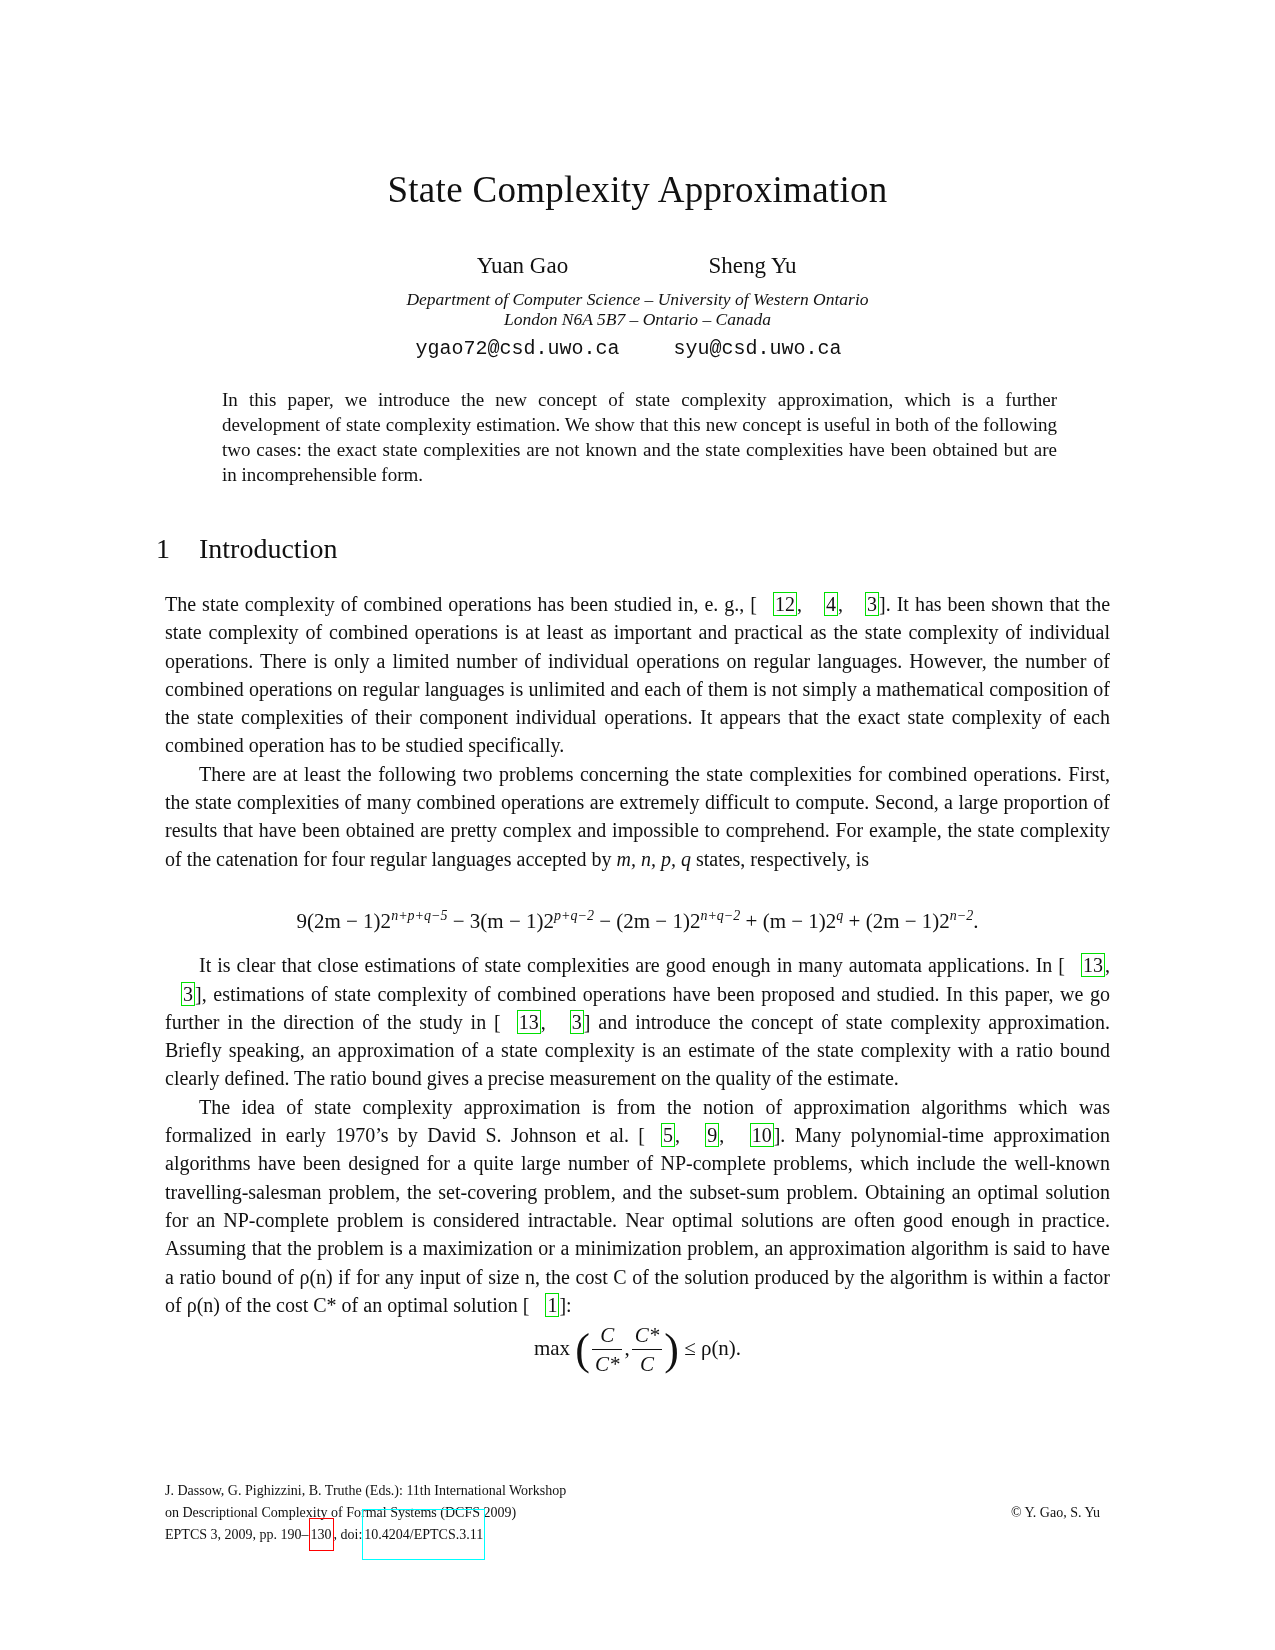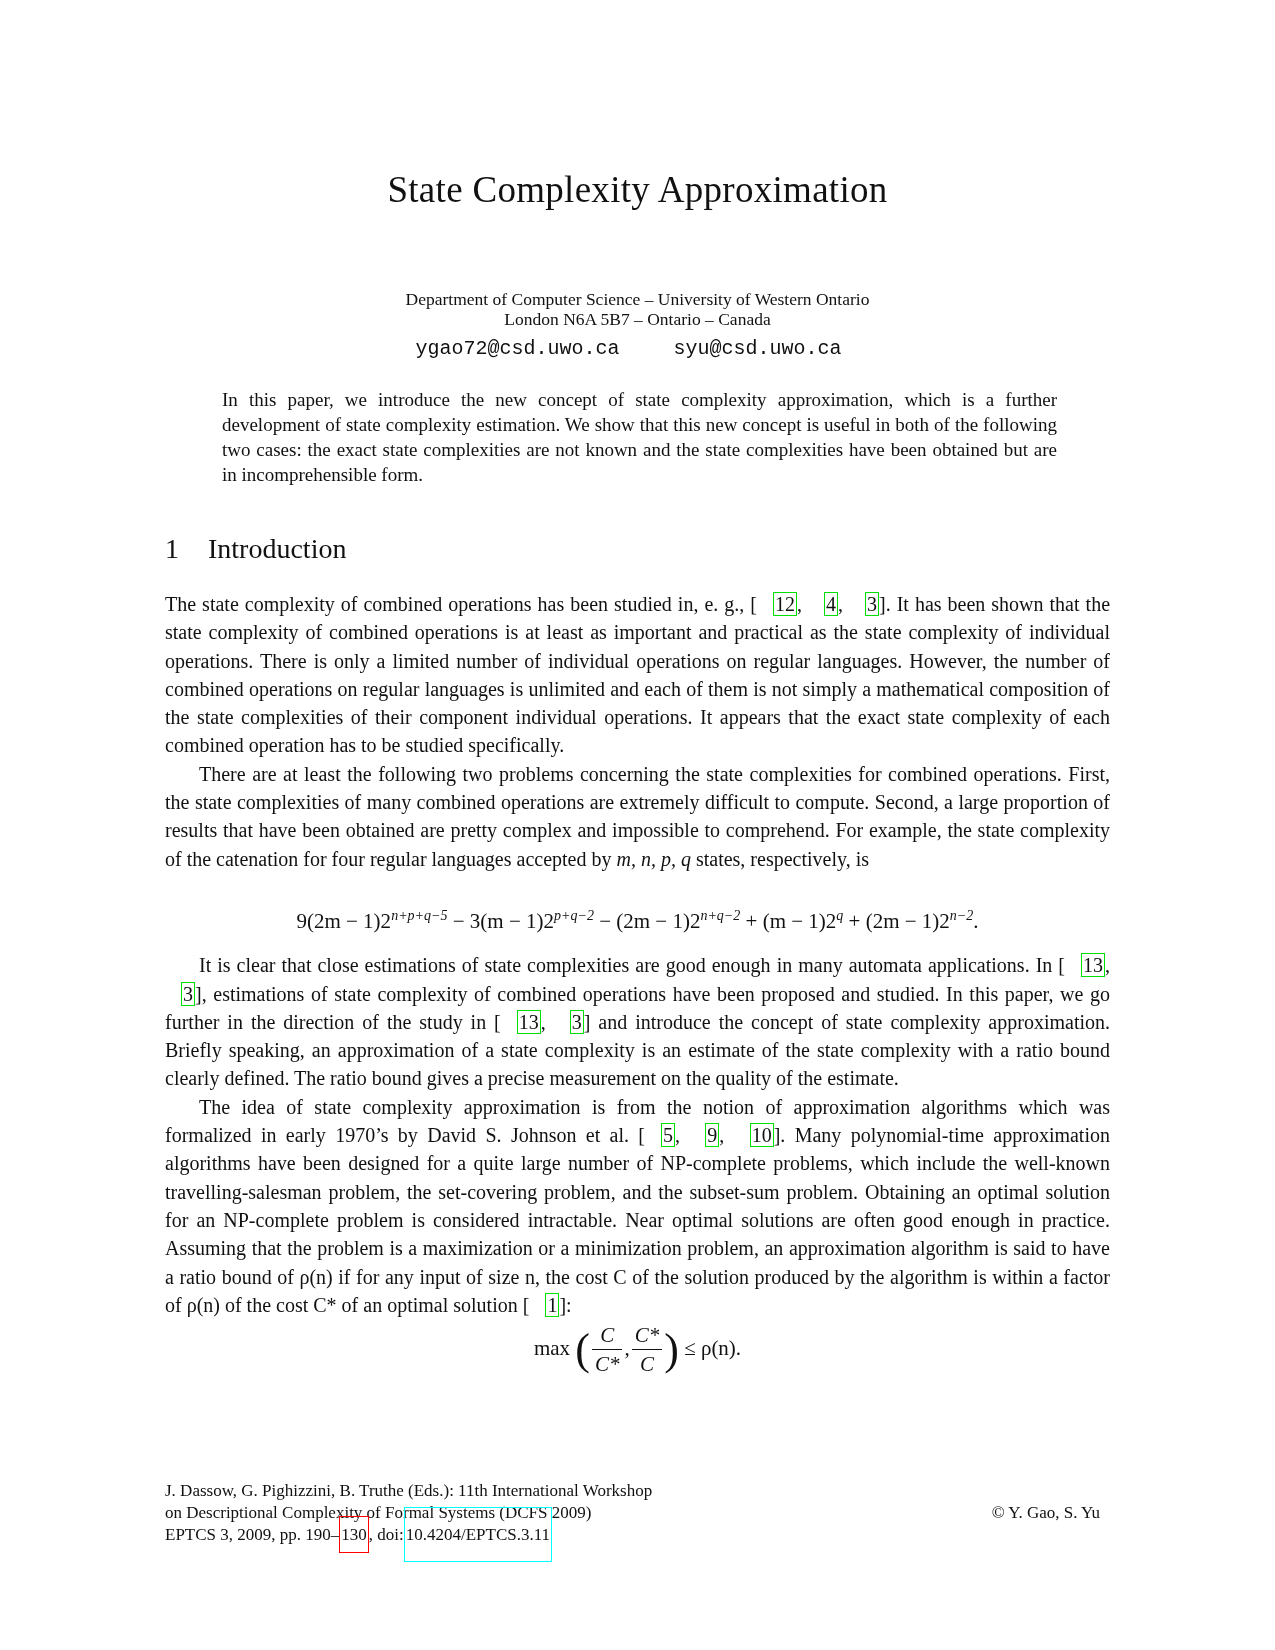--- a/index.html
+++ b/index.html
@@ -3,49 +3,52 @@
 <meta charset="utf-8">
 <style>
   html, body { margin: 0; padding: 0; background: #ffffff; }
   body { width: 1275px; height: 1650px; position: relative; overflow: hidden;
          font-family: "Liberation Serif", "DejaVu Serif", serif; color: #111; }
   .page { position: absolute; left: 0; top: 0; width: 1275px; height: 1650px; }
   .title { position: absolute; top: 168px; left: 0; width: 1275px; text-align: center;
            font-size: 37px; letter-spacing: 0.3px; }
   .authors { position: absolute; top: 253px; left: 0; width: 1275px; text-align: center; font-size: 23px; }
   .authors span { display: inline-block; width: 230px; }
-  .affil { position: absolute; top: 289px; left: 0; width: 1275px; text-align: center; font-size: 17.5px; line-height: 20px; }
+  .affil { position: absolute; top: 289px; left: 0; width: 1275px; text-align: center; font-size: 17.5px; line-height: 20px; font-style: italic; }
   .emails { position: absolute; top: 337px; left: 0; width: 1275px; text-align: center;
             font-family: "Liberation Mono", "DejaVu Sans Mono", monospace; font-size: 20px; }
   .emails span { display: inline-block; width: 240px; }
   .abstract { position: absolute; top: 387px; left: 222px; width: 835px; font-size: 19px; line-height: 25px; text-align: justify; }
-  .section { position: absolute; top: 533px; left: 165px; font-size: 28px; }
+  .section { position: absolute; top: 533px; left: 156px; font-size: 28px; }
   .section .num { display: inline-block; width: 43px; }
   .body { position: absolute; left: 165px; width: 945px; font-size: 20px; line-height: 28.3px; text-align: justify; }
   .body p { margin: 0; }
   .indent { text-indent: 34px; }
   .eq { text-align: center; font-size: 21px; margin: 29px 0 16px 0; }
   .eq sup { font-size: 14px; font-style: italic; }
   i.m { font-style: italic; }
   .cite { border: 1.5px solid #00e000; padding: 0 1px; margin-left: 16px; }
   .frac { display: inline-block; vertical-align: middle; text-align: center; margin: 0 2px; }
   .frac .n { display: block; border-bottom: 1.5px solid #111; padding: 0 3px; font-style: italic; }
   .frac .d { display: block; padding: 0 3px; font-style: italic; }
   .paren { font-size: 44px; vertical-align: middle; font-weight: 100; }
-  .footer { position: absolute; top: 1480px; left: 165px; width: 935px; font-size: 17px; line-height: 22px; }
+  .footer { position: absolute; top: 1480px; left: 165px; width: 935px; font-size: 14px; line-height: 22px; }
   .footer .copy { position: absolute; right: 0; top: 22px; }
   .redbox { border: 1.5px solid #ff0000; padding: 8px 1px; }
   .cyanbox { border: 1.5px solid #00ffff; padding: 17px 1px; }
 </style>
 </head>
 <body>
 
 <div class="page">
   <div class="title">State Complexity Approximation</div>
 
+  <div class="authors">
+    <span>Yuan Gao</span><span>Sheng Yu</span>
+  </div>
 
   <div class="affil">
     <div>Department of Computer Science – University of Western Ontario</div>
     <div>London N6A 5B7 – Ontario – Canada</div>
   </div>
 
   <div class="emails">
     <span>ygao72@csd.uwo.ca</span><span>syu@csd.uwo.ca</span>
   </div>
 

